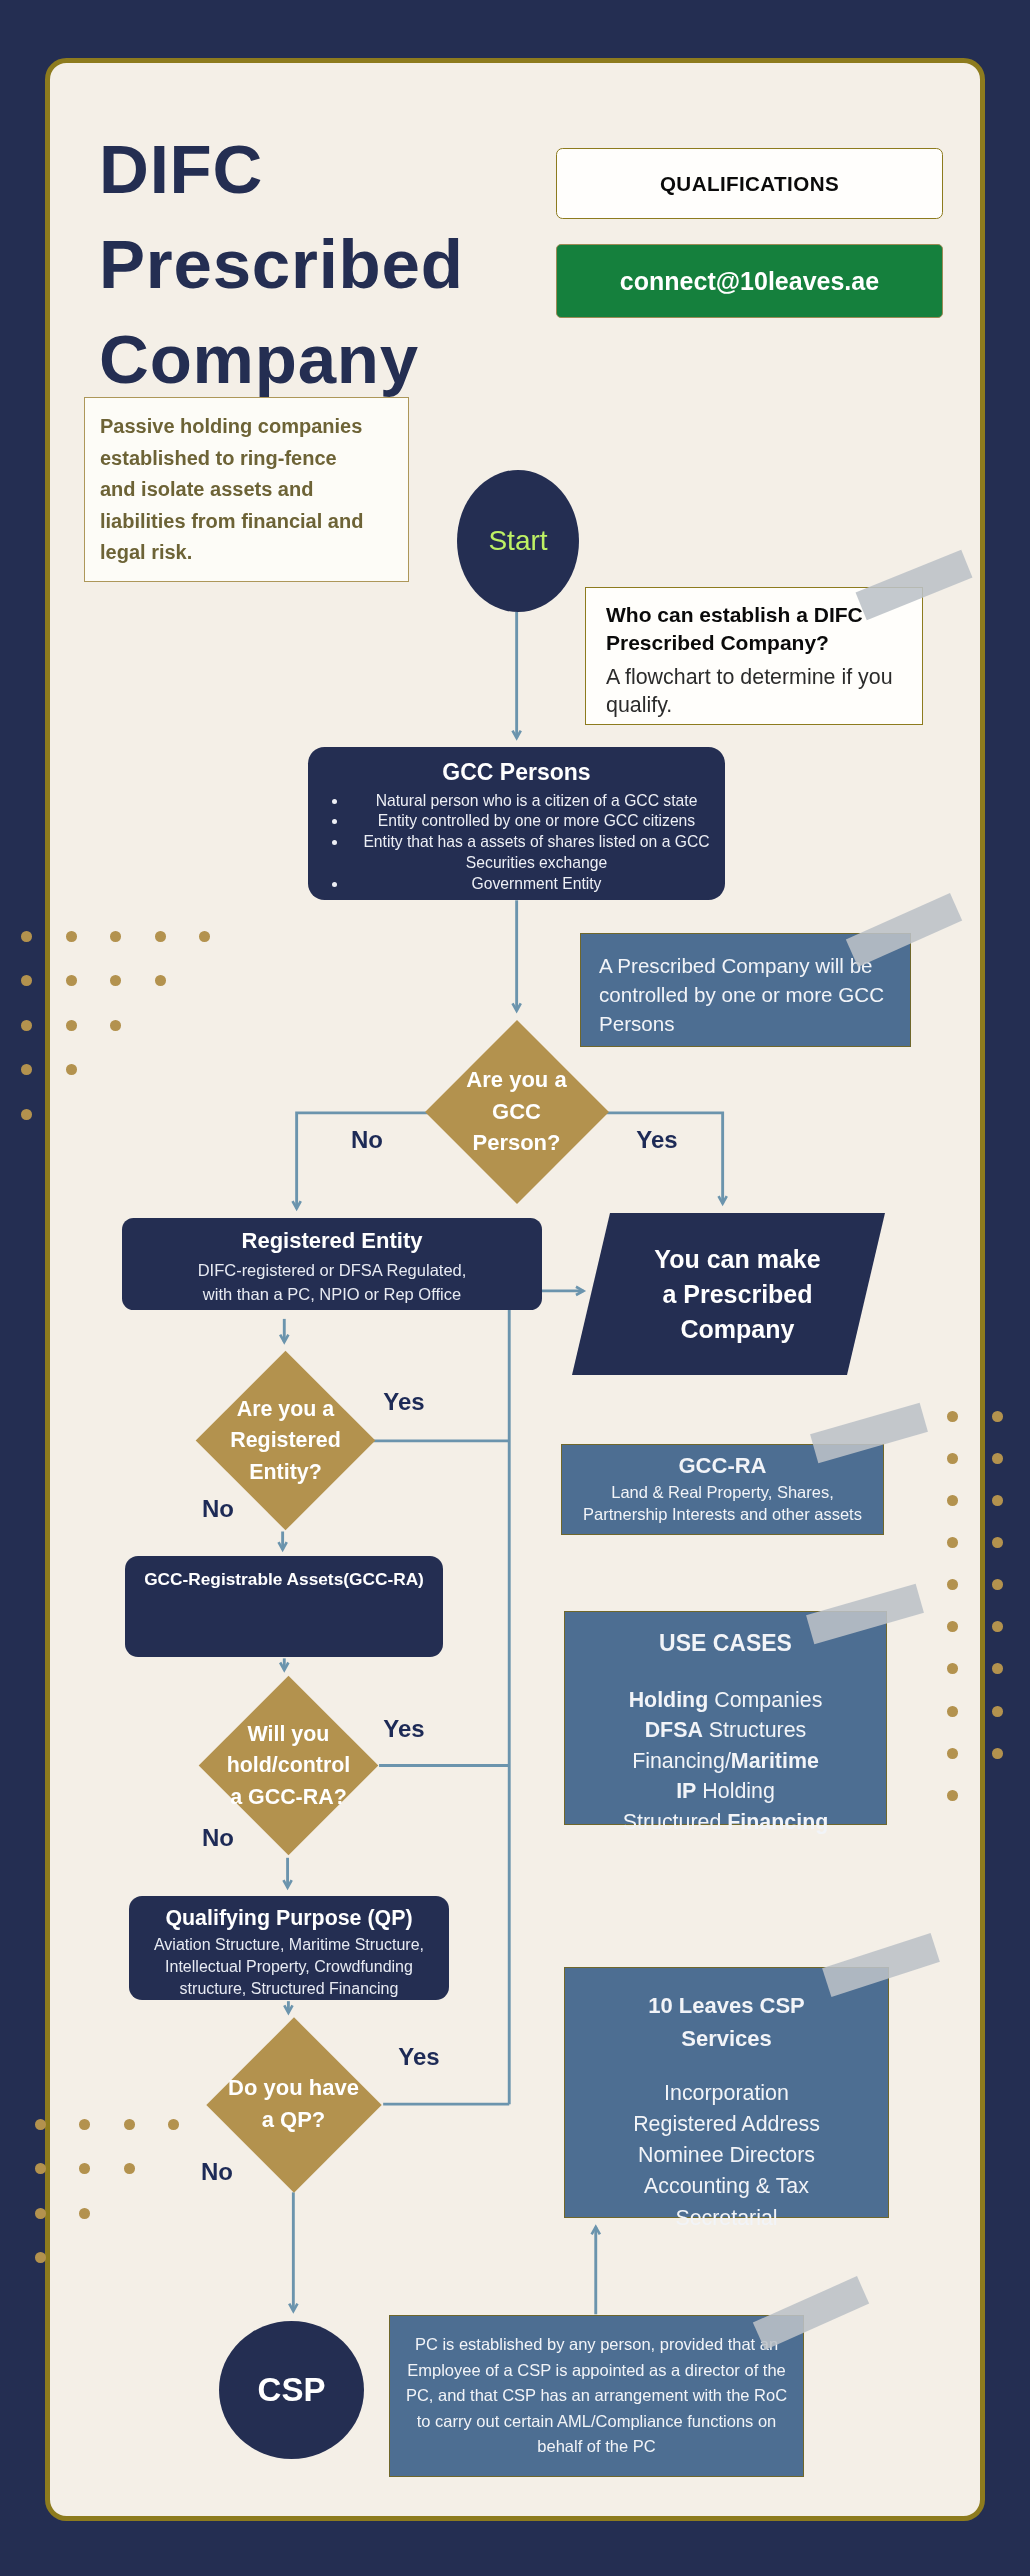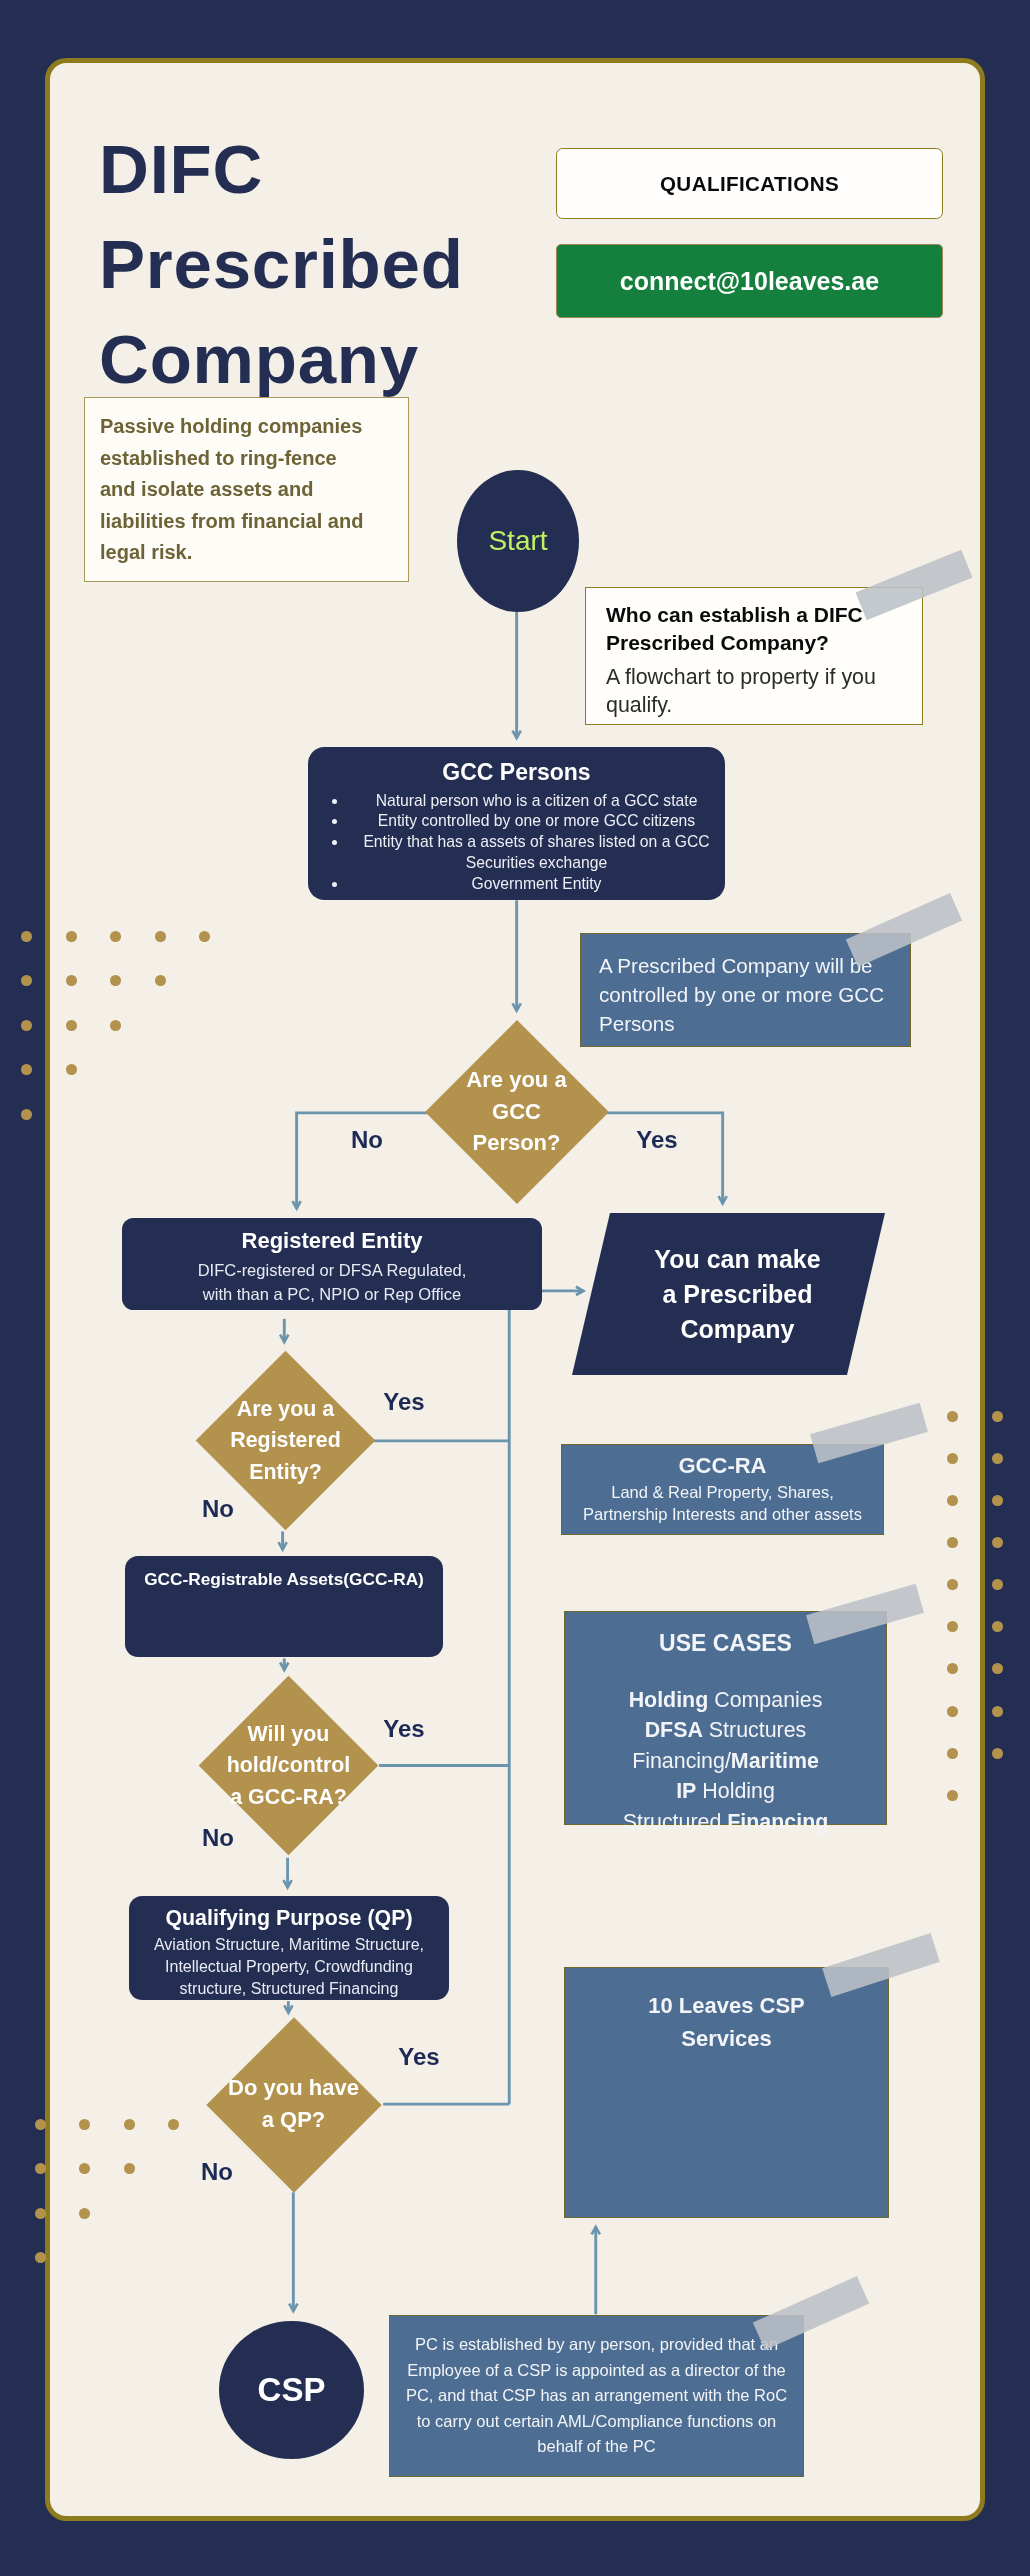--- a/index.html
+++ b/index.html
@@ -178,21 +178,21 @@
 liabilities from financial and
 legal risk.</div>
 
   <div class="start">
     <span>Start</span>
   </div>
 
   <div class="whitenote who">
     <div class="who-title">Who can establish a DIFC
 Prescribed Company?</div>
-    <div class="who-body">A flowchart to property if you qualify.</div>
+    <div class="who-body">A flowchart to determine if you qualify.</div>
   </div>
   <div class="tape" style="left:857px;top:570px;transform:rotate(-22deg);"></div>
 
   <div class="navybox gccp">
     <div class="nb-title">GCC Persons</div>
     <ul>
         <li>Natural person who is a citizen of a GCC state</li>
         <li>Entity controlled by one or more GCC citizens</li>
         <li>Entity that has a assets of shares listed on a GCC Securities exchange</li>
         <li>Government Entity</li>
@@ -269,20 +269,27 @@
 
   <div class="dshape" style="left:232px;top:2043px;width:124px;height:124px;"></div>
   <div class="dtext" style="left:211px;top:2063px;width:165px;height:82px;font-size:22px;">Do you have
 a QP?</div>
   <div class="yn" style="left:419px;top:2057px;">Yes</div>
   <div class="yn" style="left:217px;top:2172px;">No</div>
 
   <div class="bluenote services">
     <div class="bn-title">10 Leaves CSP
 Services</div>
+    <div class="sv-items">
+        <div>Incorporation</div>
+        <div>Registered Address</div>
+        <div>Nominee Directors</div>
+        <div>Accounting &amp; Tax</div>
+        <div>Secretarial</div>
+      </div>
   </div>
   <div class="tape" style="left:824px;top:1950px;transform:rotate(-18deg);"></div>
 
   <div class="cspcircle">
     <span>CSP</span>
   </div>
 
   <div class="bluenote pcnote">PC is established by any person, provided that an
 Employee of a CSP is appointed as a director of the
 PC, and that CSP has an arrangement with the RoC

